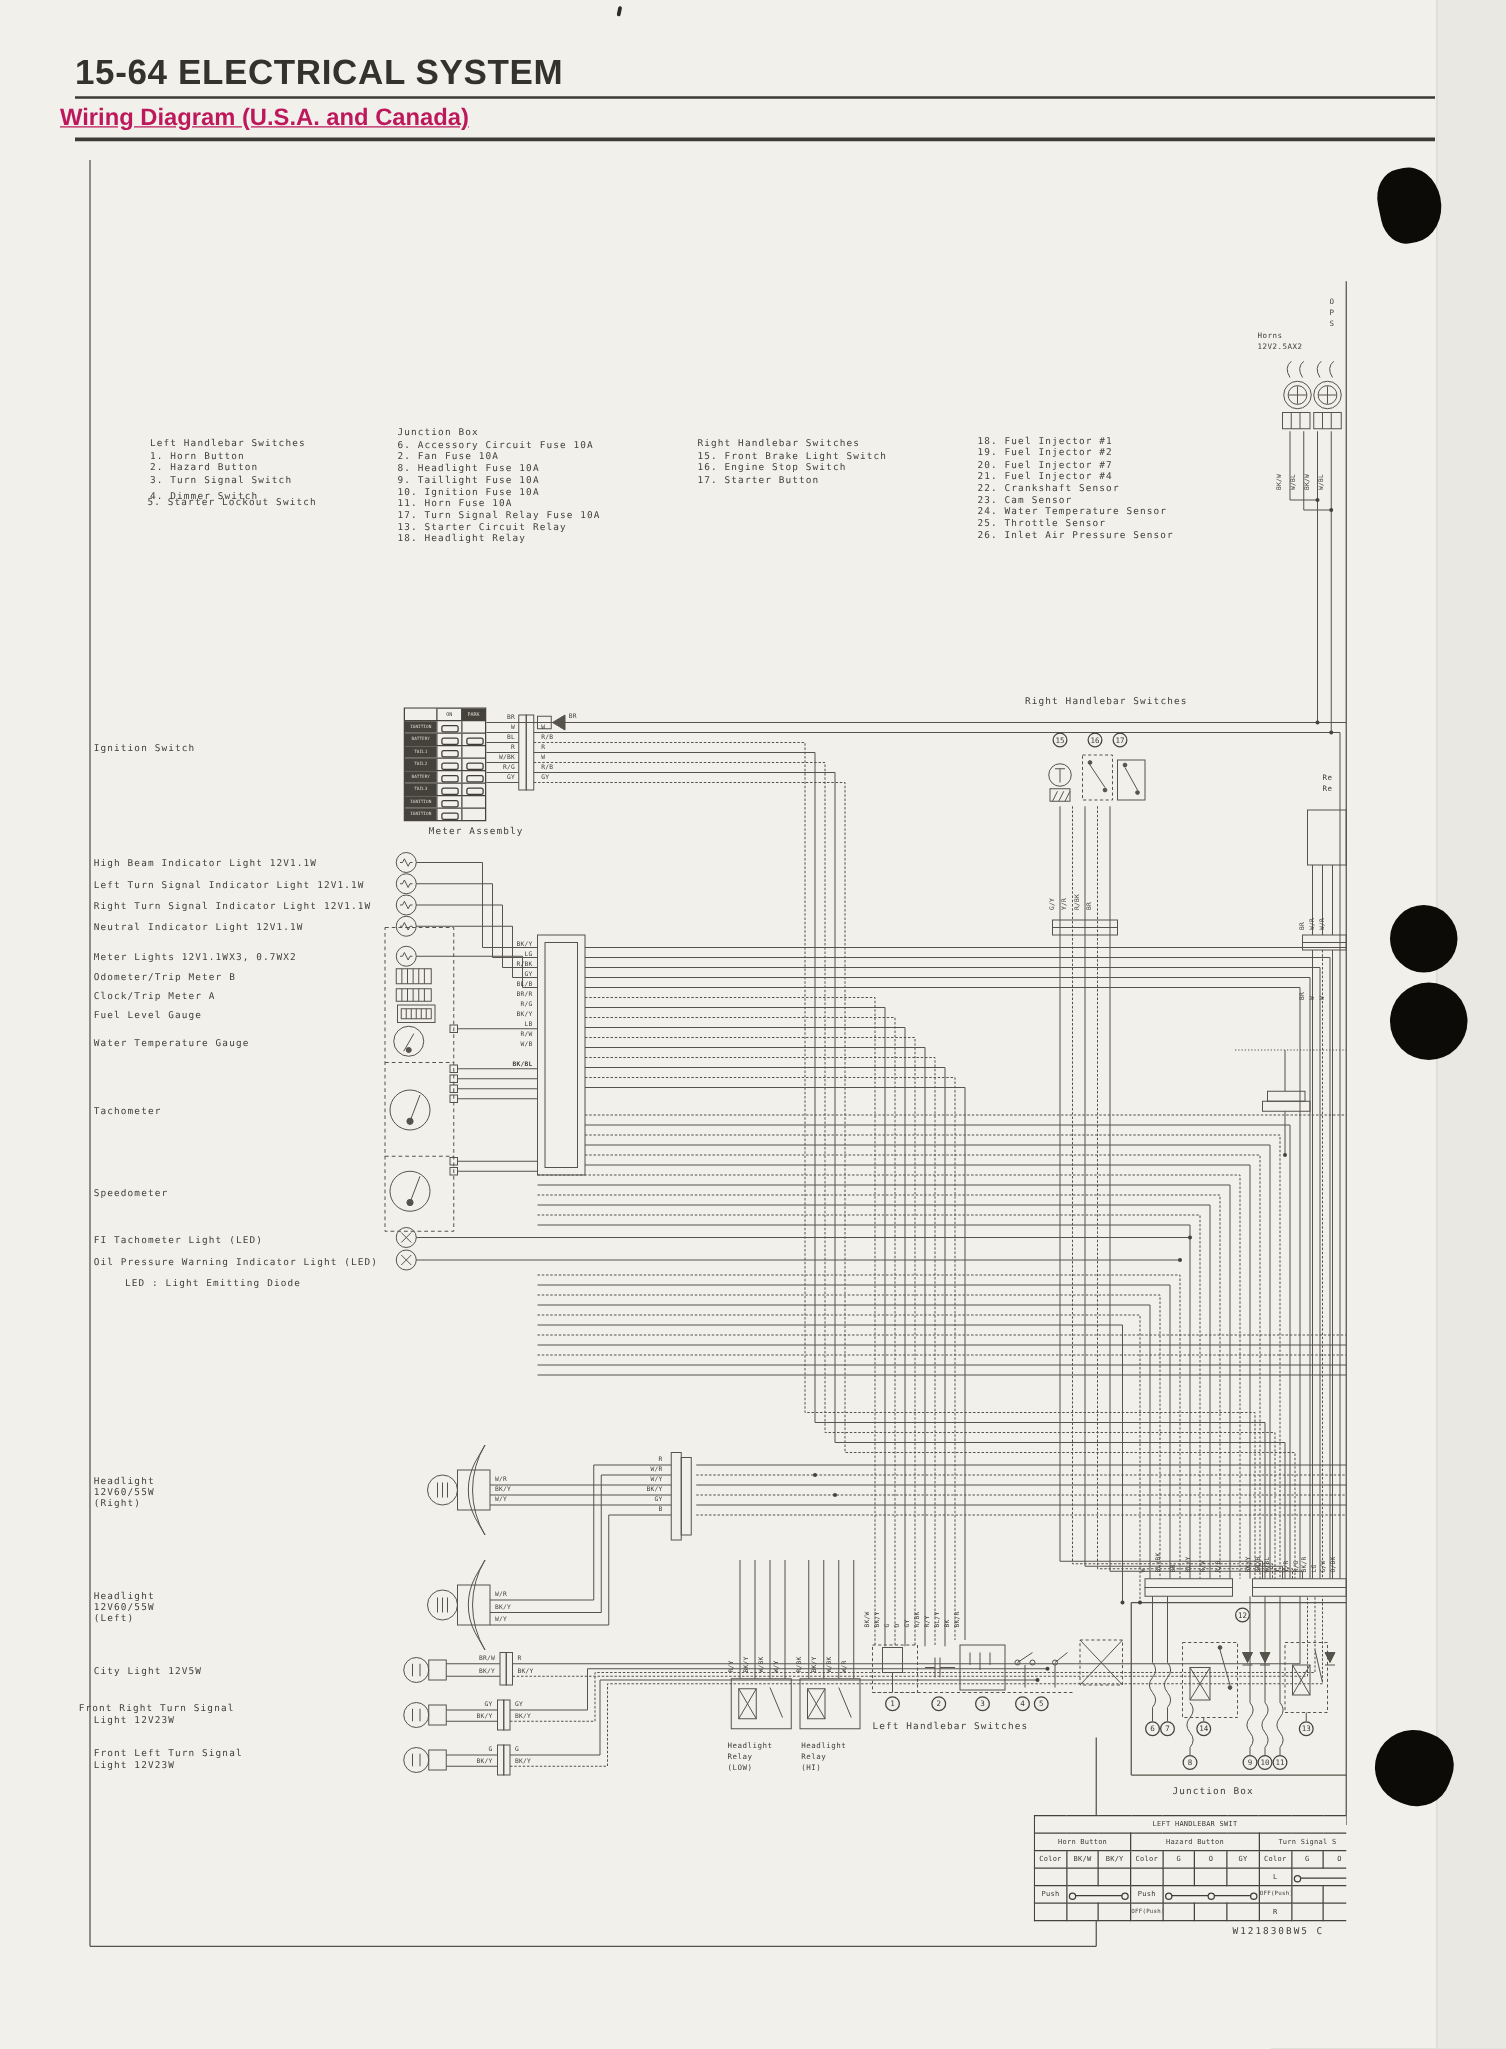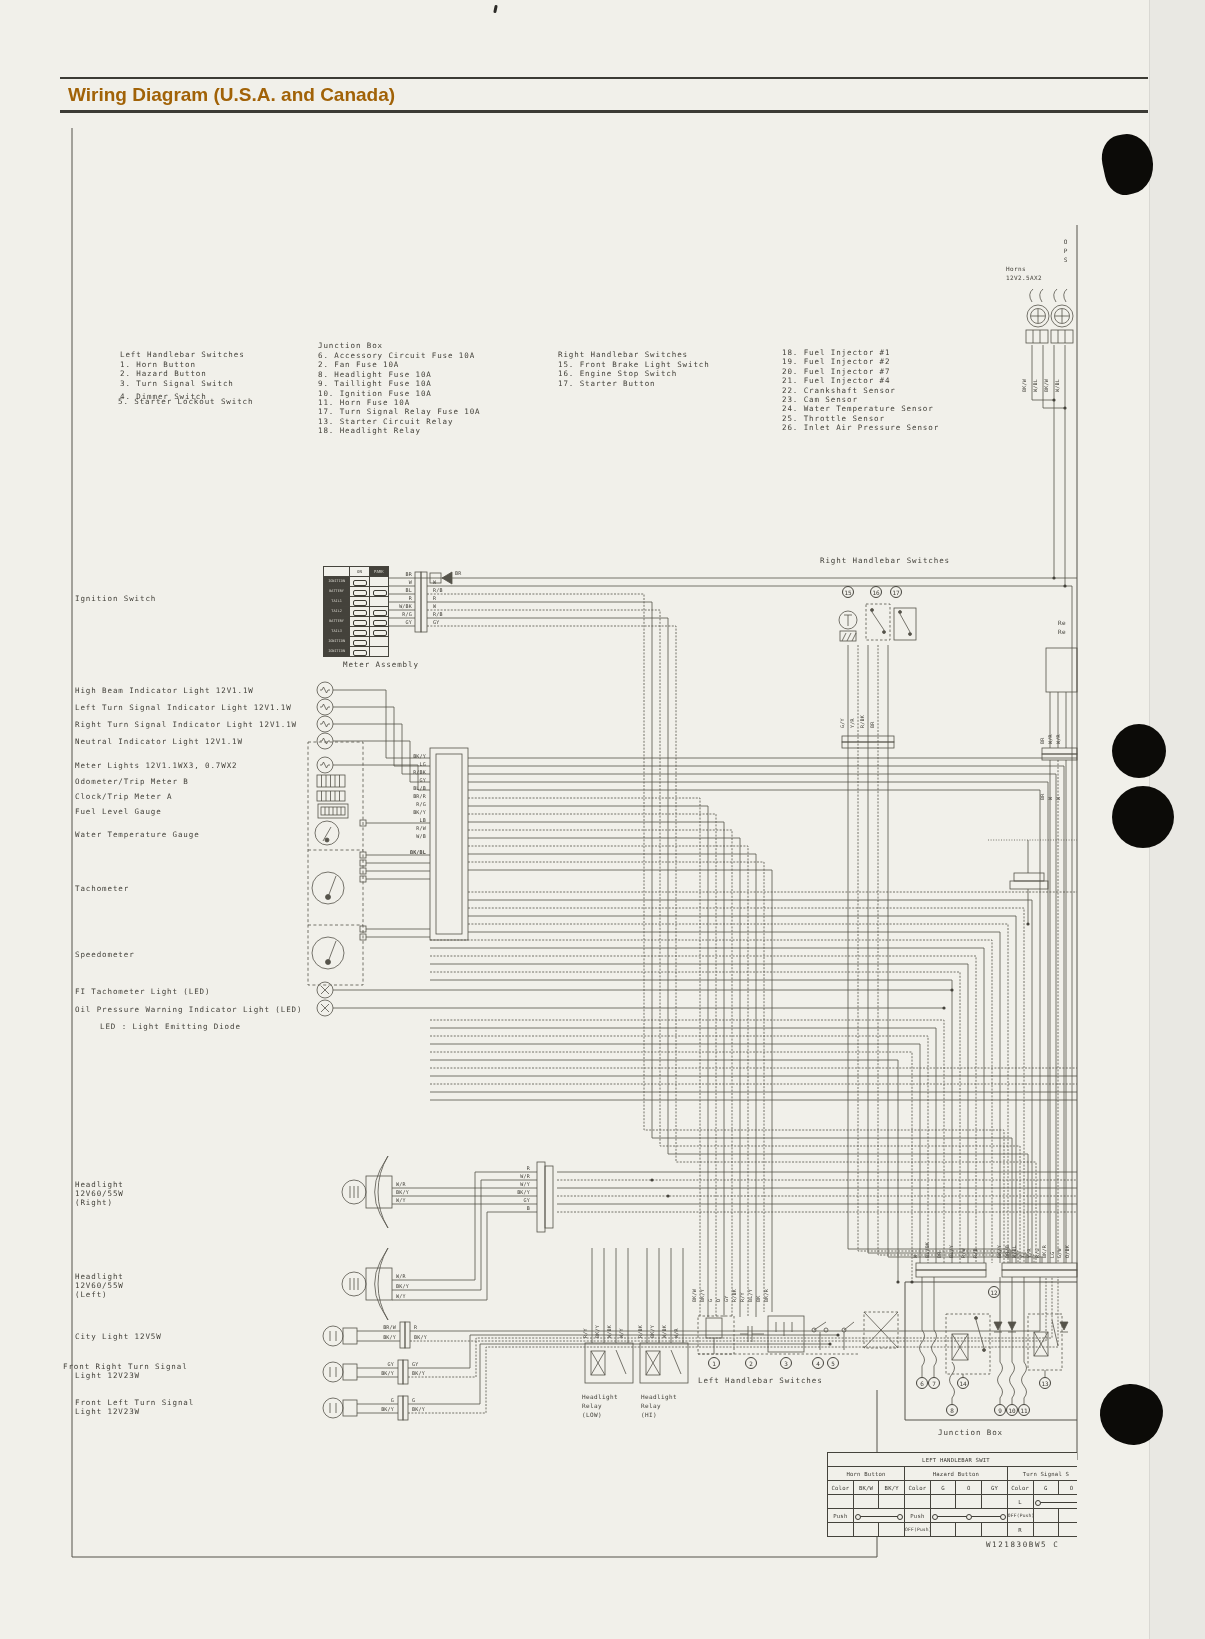--- a/index.html
+++ b/index.html
@@ -2,22 +2,22 @@
 <html><head>
 <meta charset="utf-8">
 <style>
   html,body{margin:0;padding:0;background:#c9c8c4;}
   .page{position:relative;width:1205px;height:1639px;background:#f1f0ea;overflow:hidden;
         font-family:"DejaVu Sans Mono",monospace;color:#45433c;}
   .band{position:absolute;top:0;right:0;width:55px;height:1639px;background:#e9e8e3;border-left:1px solid #d9d8d3;}
   .speck{position:absolute;left:494px;top:5px;width:3px;height:8px;background:#2c2b27;transform:rotate(12deg);border-radius:2px;}
   .h1{position:absolute;left:60px;top:42px;font-family:"Liberation Sans",sans-serif;font-weight:bold;
       font-size:28px;letter-spacing:.5px;color:#33322c;}
-  .h2{position:absolute;left:68px;top:84px;font-family:"Liberation Sans",sans-serif;font-weight:bold;
-      font-size:19px;color:#a16207;}
+  .h2{position:absolute;left:48px;top:84px;font-family:"Liberation Sans",sans-serif;font-weight:bold;
+      font-size:19px;color:#be185d;text-decoration:underline;}
   .rule1{position:absolute;left:60px;top:77px;width:1088px;height:2px;background:#3c3b35;}
   .rule2{position:absolute;left:60px;top:110px;width:1088px;height:3px;background:#3c3b35;}
   .lb{position:absolute;font-size:7.5px;line-height:9.2px;letter-spacing:.9px;white-space:pre;color:#43413a;}
   .t6{font-size:6px;letter-spacing:.4px;}
   .t5{font-size:5px;letter-spacing:.2px;line-height:6px;}
   .ra{text-align:right;}
   .vl{position:absolute;font-size:5px;letter-spacing:.2px;height:6px;line-height:6px;white-space:nowrap;
       transform:rotate(-90deg);transform-origin:0 100%;color:#43413a;}
   .num{position:absolute;width:12px;height:12px;border:1px solid #45433c;border-radius:50%;
        font-size:6px;line-height:12px;text-align:center;color:#3b3933;background:#f1f0ea;box-sizing:border-box;}
@@ -44,20 +44,21 @@
   .bar i{position:absolute;width:4px;height:4px;border:1px solid #3f3d36;border-radius:50%;background:#f1f0ea;top:-3.2px;}
   .bar i.l{left:-2px}.bar i.r{right:-2px}.bar i.m{left:46%}
 </style>
 </head>
 <body>
 
 <div class="page">
   <div class="band"></div>
   <div class="speck"></div>
 
+  <div class="h1">15-64 ELECTRICAL SYSTEM</div>
   <div class="rule1"></div>
   <div class="h2">Wiring Diagram (U.S.A. and Canada)</div>
   <div class="rule2"></div>
 
   <svg class="mesh" width="1205" height="1639" viewBox="0 0 1205 1639">
     <g stroke="#55534a" stroke-width="0.8" fill="none">
 
       <path d="M72 128 V1557 M72 1557 H877 M877 1390 V1557 M1077 225 V1460" stroke-width="1"></path>
 
       <path d="M389 578 H428 M389 586 H415 M389 594 H415 M389 602 H415 M389 610 H415 M389 618 H415 M389 626 H415"></path>

